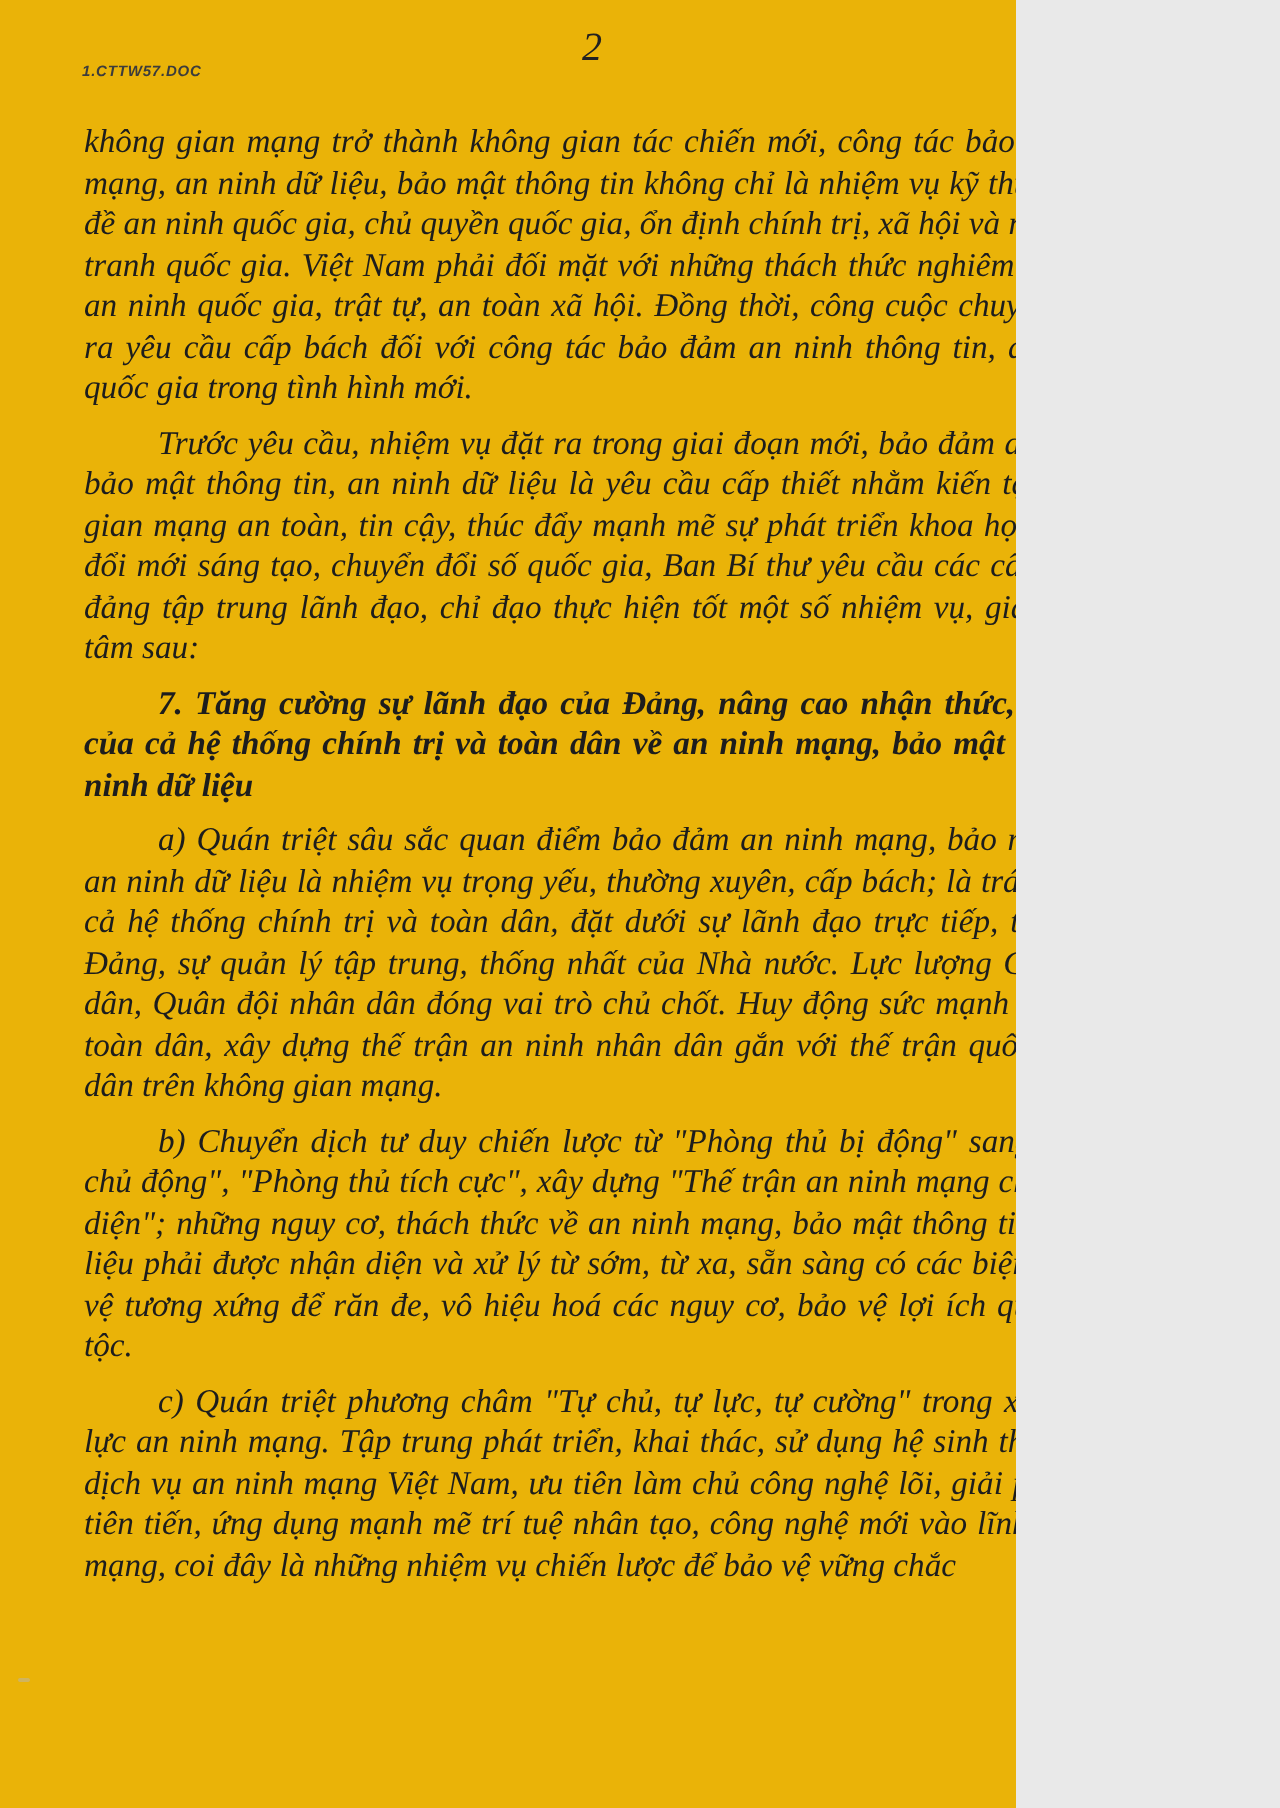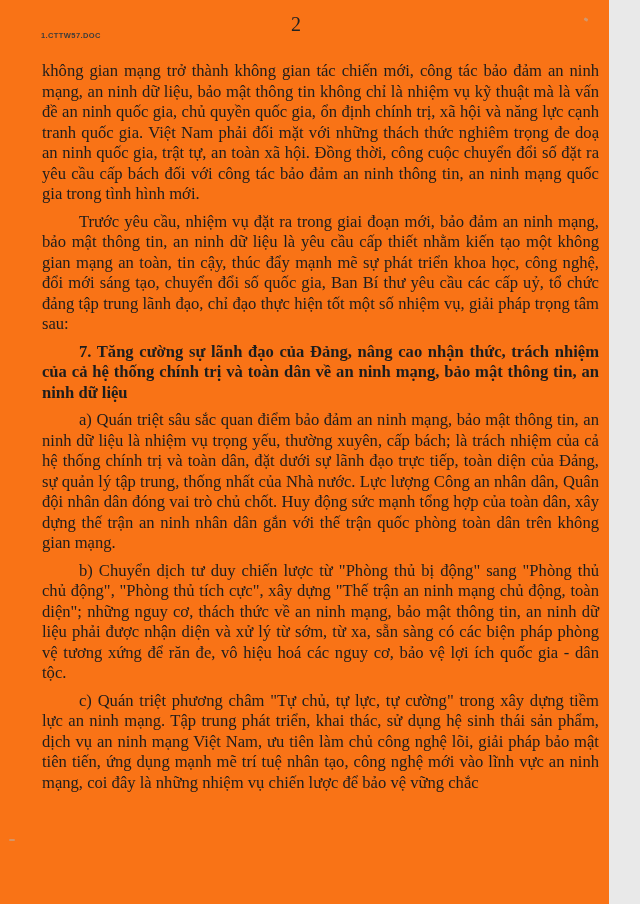--- a/index.html
+++ b/index.html
@@ -5,25 +5,26 @@
   * { box-sizing: border-box; }
   html, body { margin: 0; padding: 0; }
   body {
     width: 640px;
     height: 904px;
     background: #e9e9e9;
     font-family: "Liberation Serif", "DejaVu Serif", serif;
   }
   .page {
     position: relative;
-    width: 609px;
+    width: 508px;
     height: 904px;
-    background: #f97316;
+    background: #eab308;
     color: #1d1d1d;
     overflow: hidden;
+    font-style: italic;
   }
   .filename {
     position: absolute;
     top: 31px;
     left: 41px;
     font-family: "Liberation Sans", sans-serif;
     font-size: 7.5px;
     font-weight: 700;
     letter-spacing: 0.4px;
     color: #3c3c3c;

